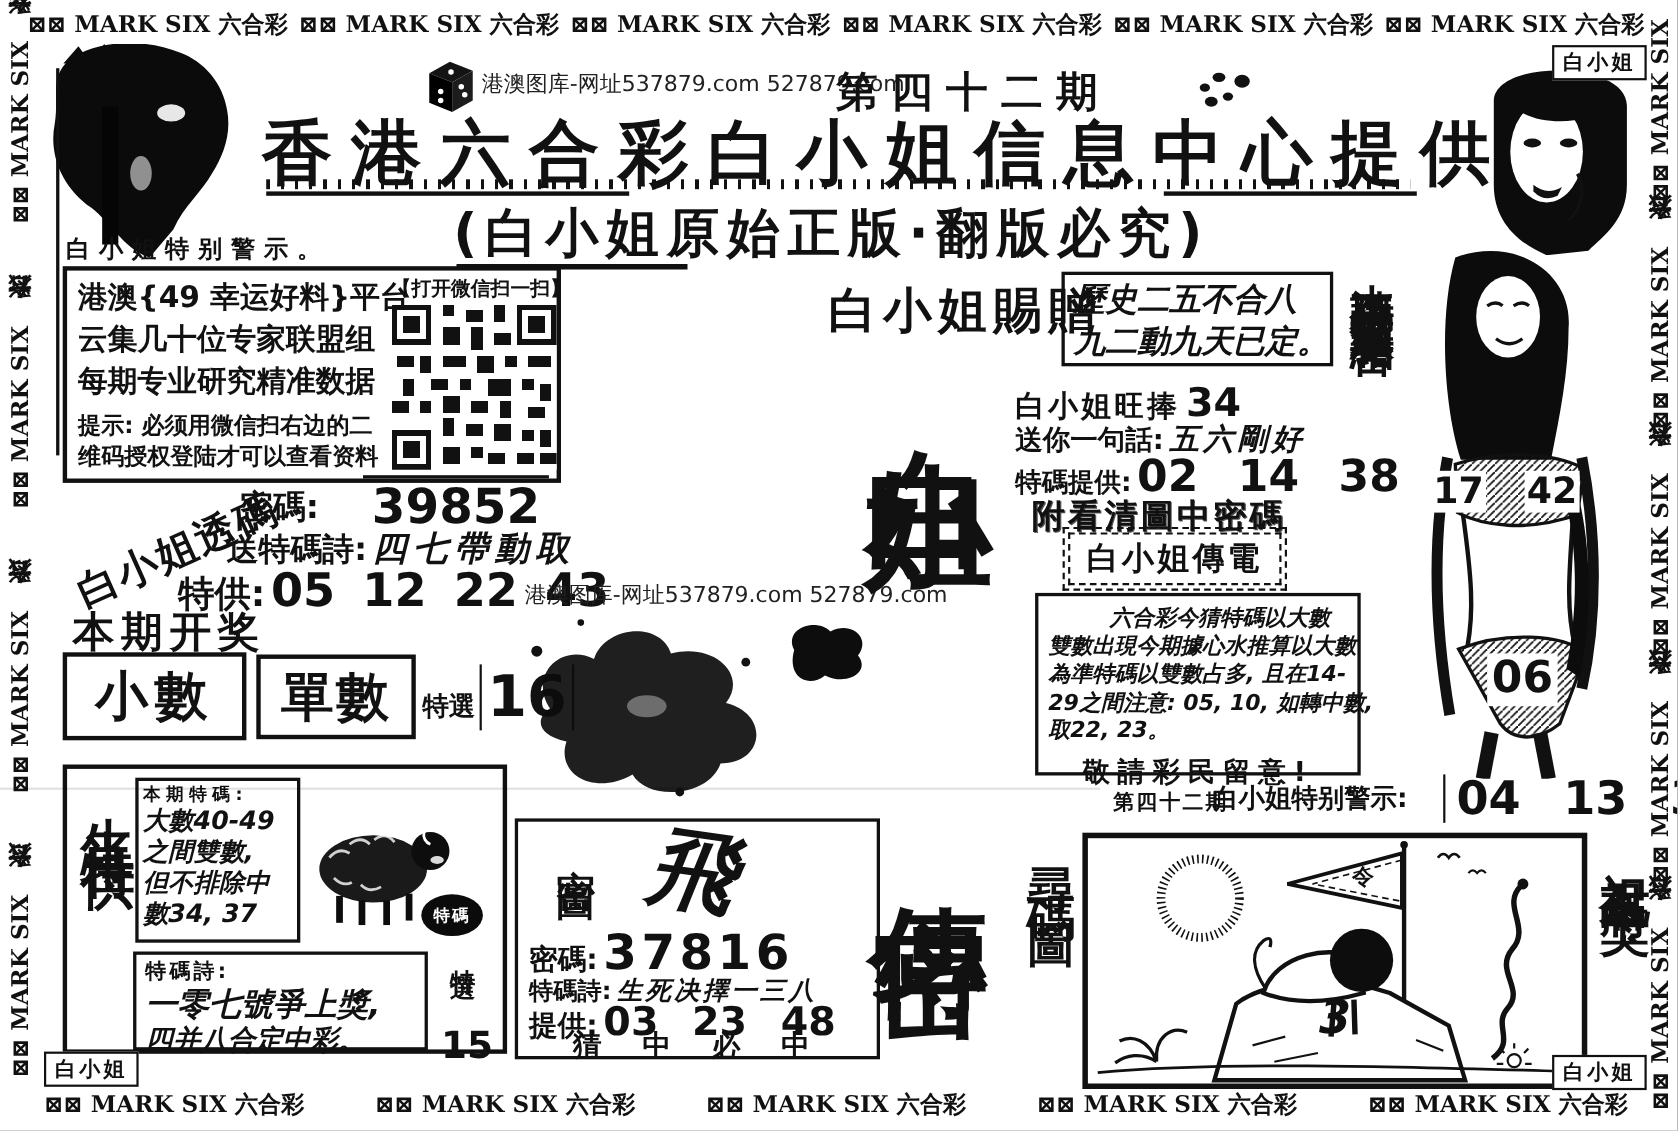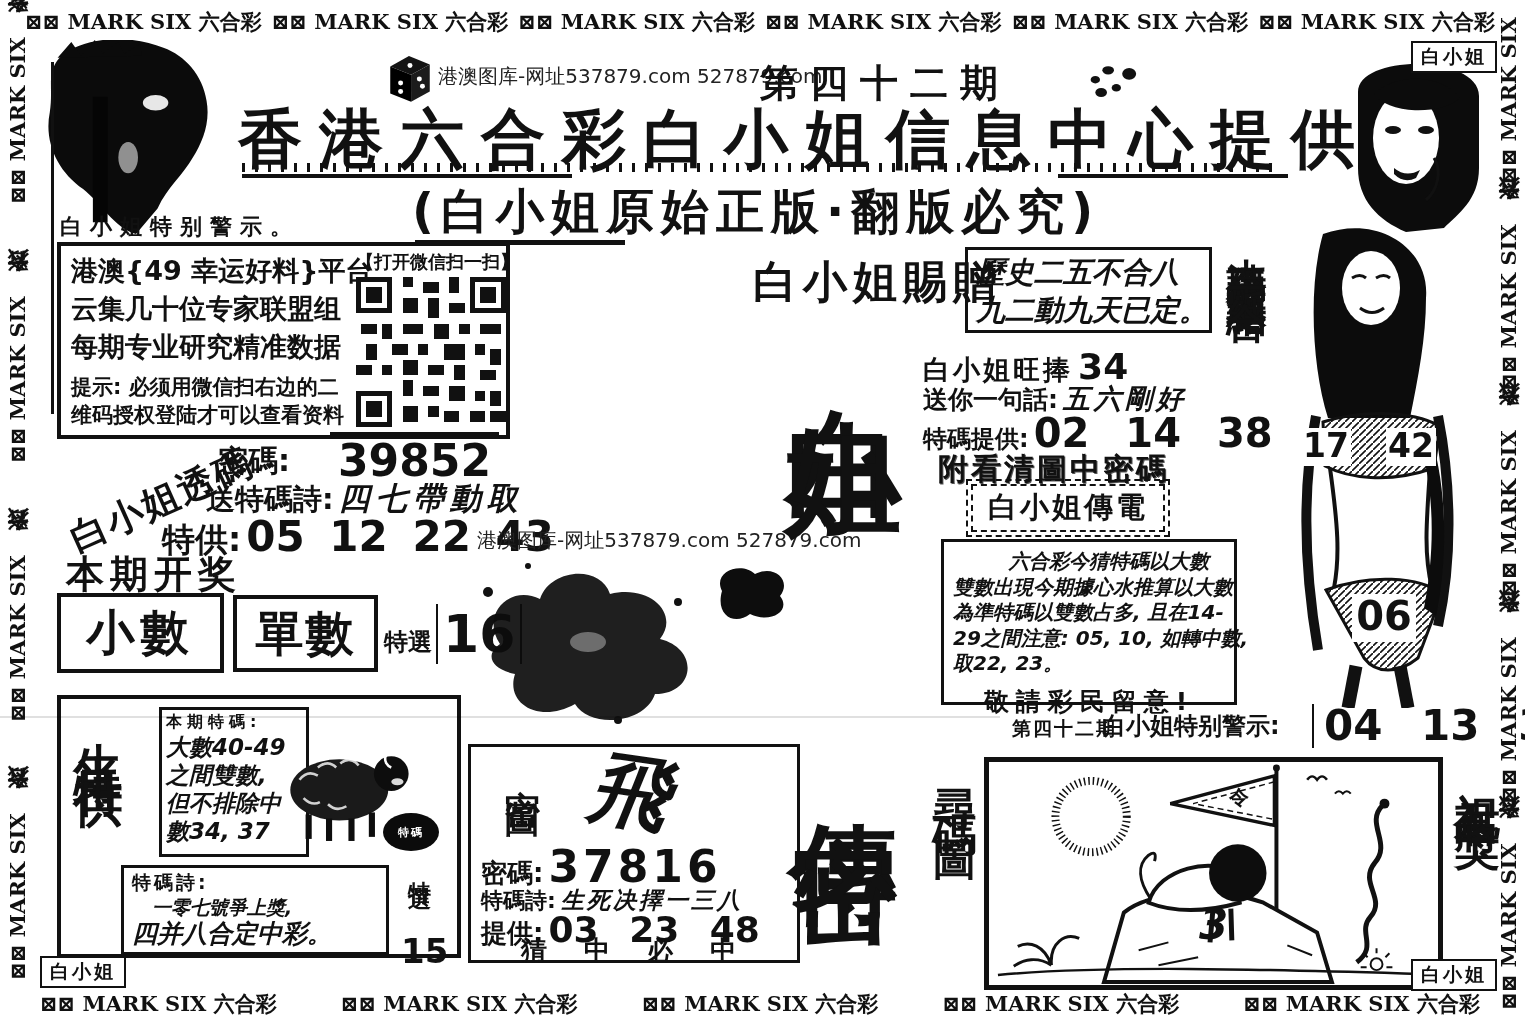--- a/index.html
+++ b/index.html
@@ -218,48 +218,48 @@
     </svg>
   </div>
   <div class="abs" style="left:700px;top:556px;">
     <svg width="95" height="70" viewBox="0 0 95 70">
       <path d="M22,35 C12,15 42,5 55,18 C75,8 92,25 80,40 C92,55 70,68 50,58 C35,70 15,60 22,35 Z" fill="#0d0d0d"></path>
     </svg>
   </div>
 
   <div class="abs box" style="left:57px;top:695px;width:404px;height:263px;border-width:4px;">
     <div class="abs vert b" style="left:4px;top:4px;font-size:49px;letter-spacing:13px;">生肖特供</div>
-    <div class="abs box" style="left:62px;top:8px;width:150px;height:150px;padding:2px 4px;margin-left:36px;">
+    <div class="abs box" style="left:62px;top:8px;width:150px;height:150px;padding:2px 4px;">
       <div class="b nw" style="font-size:16px;letter-spacing:5px;">本期特碼:</div>
       <div class="hand nw" style="font-size:23px;line-height:1.22;">大數40-49</div>
       <div class="hand nw" style="font-size:23px;line-height:1.22;">之間雙數,</div>
       <div class="hand nw" style="font-size:23px;line-height:1.22;">但不排除中</div>
       <div class="hand nw" style="font-size:23px;line-height:1.22;">數34, 37</div>
     </div>
     <div class="abs" style="left:222px;top:42px;">
       <svg width="138" height="102" viewBox="0 0 135 100">
         <ellipse cx="55" cy="48" rx="48" ry="30" fill="#1a1a1a"></ellipse>
         <path d="M16,38 q8,-10 18,-4 M34,26 q10,-8 18,0 M56,22 q10,-8 18,2 M20,56 q8,8 16,4 M44,62 q8,8 18,2" stroke="#fff" stroke-width="2.5" fill="none" opacity="0.8"></path>
         <circle cx="106" cy="32" r="17" fill="#0d0d0d"></circle>
         <path d="M118,18 a9,9 0 1 0 -12,8" stroke="#fff" stroke-width="2.5" fill="none"></path>
         <ellipse cx="112" cy="40" rx="6" ry="3.5" fill="#fff" opacity="0.85"></ellipse>
         <rect x="22" y="72" width="6" height="24" fill="#0d0d0d"></rect>
           <rect x="42" y="76" width="6" height="22" fill="#0d0d0d"></rect>
         <rect x="64" y="76" width="6" height="22" fill="#0d0d0d"></rect>
           <rect x="84" y="70" width="6" height="24" fill="#0d0d0d"></rect>
       </svg>
     </div>
     <div class="abs" style="left:322px;top:114px;width:56px;height:38px;background:#0b0b0b;border-radius:50%;display:flex;align-items:center;justify-content:center;">
-      <span class="b" style="color:#fff;font-size:11px;letter-spacing:2px;">特碼</span>
+      <span class="b" style="color:#fff;font-size:15px;letter-spacing:2px;">特碼</span>
     </div>
     <div class="abs vert b" style="left:344px;top:163px;font-size:23px;letter-spacing:6px;">特選</div>
     <div class="abs b" style="left:340px;top:232px;font-size:34px;">15</div>
     <div class="abs box" style="left:60px;top:166px;width:268px;height:90px;padding:2px 8px;">
       <div class="b nw" style="font-size:19px;letter-spacing:3px;">特碼詩:</div>
-      <div class="hand nw" style="font-size:19px;line-height:1.2;margin-left:20px;">一零七號爭上獎,</div>
+      <div class="hand nw" style="font-size:29px;line-height:1.2;">一零七號爭上獎,</div>
       <div class="hand nw" style="font-size:25px;line-height:1.2;">四并八合定中彩。</div>
     </div>
   </div>
   <div class="abs tag" style="left:40px;top:956px;">白小姐</div>
 
   <div class="abs box" style="left:468px;top:744px;width:332px;height:219px;border-width:3.5px;">
     <div class="abs vert b" style="left:26px;top:14px;font-size:36px;letter-spacing:14px;">密圖</div>
     <div class="abs hand" style="left:118px;top:-8px;font-size:80px;transform:rotate(8deg);">飛</div>
     <div class="abs nw" style="left:10px;top:94px;">
       <span class="b" style="font-size:26px;">密碼:</span>

